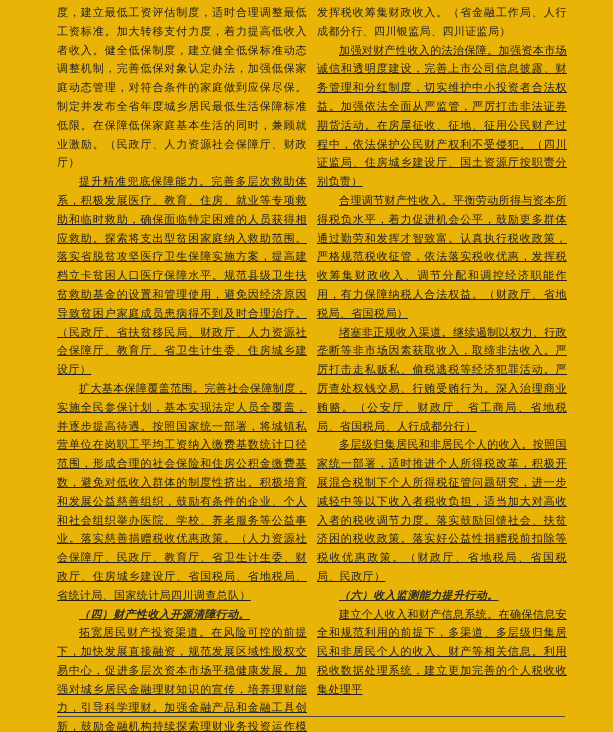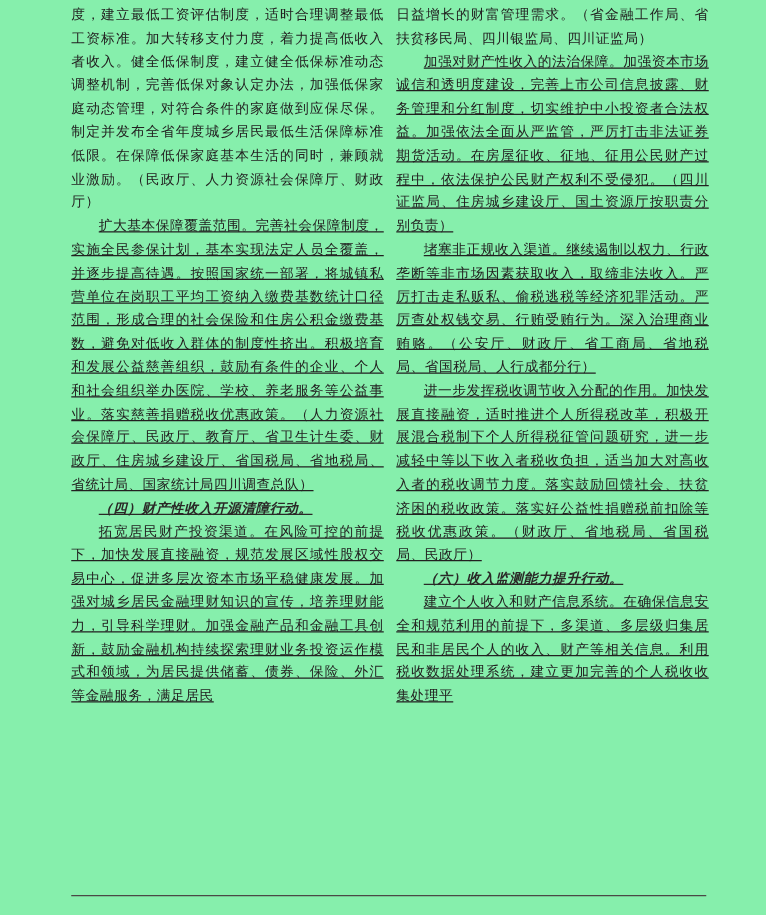--- a/index.html
+++ b/index.html
@@ -4,21 +4,21 @@
 <style>
   html, body {
     margin: 0;
     padding: 0;
     background: #ffffff;
   }
   .page {
     position: relative;
     width: 613px;
     height: 732px;
-    background: #86efac;
+    background: #eab308;
     overflow: hidden;
     box-sizing: border-box;
     font-family: "Liberation Serif", "DejaVu Serif", serif;
     color: #222120;
   }
   .columns {
     position: absolute;
     top: 3px;
     left: 57px;
     width: 510px;
@@ -58,30 +58,32 @@
   }
 </style>
 </head>
 <body>
 
 <div class="page">
   <div class="columns">
 
     <div class="col">
       <p>度，建立最低工资评估制度，适时合理调整最低工资标准。加大转移支付力度，着力提高低收入者收入。健全低保制度，建立健全低保标准动态调整机制，完善低保对象认定办法，加强低保家庭动态管理，对符合条件的家庭做到应保尽保。制定并发布全省年度城乡居民最低生活保障标准低限。在保障低保家庭基本生活的同时，兼顾就业激励。（民政厅、人力资源社会保障厅、财政厅）</p>
+      <p class="indent">提升精准兜底保障能力。完善多层次救助体系，积极发展医疗、教育、住房、就业等专项救助和临时救助，确保面临特定困难的人员获得相应救助。探索将支出型贫困家庭纳入救助范围。落实省脱贫攻坚医疗卫生保障实施方案，提高建档立卡贫困人口医疗保障水平。规范县级卫生扶贫救助基金的设置和管理使用，避免因经济原因导致贫困户家庭成员患病得不到及时合理治疗。（民政厅、省扶贫移民局、财政厅、人力资源社会保障厅、教育厅、省卫生计生委、住房城乡建设厅）</p>
       <p class="indent">扩大基本保障覆盖范围。完善社会保障制度，实施全民参保计划，基本实现法定人员全覆盖，并逐步提高待遇。按照国家统一部署，将城镇私营单位在岗职工平均工资纳入缴费基数统计口径范围，形成合理的社会保险和住房公积金缴费基数，避免对低收入群体的制度性挤出。积极培育和发展公益慈善组织，鼓励有条件的企业、个人和社会组织举办医院、学校、养老服务等公益事业。落实慈善捐赠税收优惠政策。（人力资源社会保障厅、民政厅、教育厅、省卫生计生委、财政厅、住房城乡建设厅、省国税局、省地税局、省统计局、国家统计局四川调查总队）</p>
       <p class="indent heading">（四）财产性收入开源清障行动。</p>
       <p class="indent">拓宽居民财产投资渠道。在风险可控的前提下，加快发展直接融资，规范发展区域性股权交易中心，促进多层次资本市场平稳健康发展。加强对城乡居民金融理财知识的宣传，培养理财能力，引导科学理财。加强金融产品和金融工具创新，鼓励金融机构持续探索理财业务投资运作模式和领域，为居民提供储蓄、债券、保险、外汇等金融服务，满足居民</p>
     </div>
 
     <div class="col">
-      <p>日益增长的财富管理需求。（省金融工作局、省扶贫移民局、四川银监局、四川证监局）</p>
+      <p>发挥税收筹集财政收入。（省金融工作局、人行成都分行、四川银监局、四川证监局）</p>
       <p class="indent">加强对财产性收入的法治保障。加强资本市场诚信和透明度建设，完善上市公司信息披露、财务管理和分红制度，切实维护中小投资者合法权益。加强依法全面从严监管，严厉打击非法证券期货活动。在房屋征收、征地、征用公民财产过程中，依法保护公民财产权利不受侵犯。（四川证监局、住房城乡建设厅、国土资源厅按职责分别负责）</p>
+      <p class="indent">合理调节财产性收入。平衡劳动所得与资本所得税负水平，着力促进机会公平，鼓励更多群体通过勤劳和发挥才智致富。认真执行税收政策，严格规范税收征管，依法落实税收优惠，发挥税收筹集财政收入、调节分配和调控经济职能作用，有力保障纳税人合法权益。（财政厅、省地税局、省国税局）</p>
       <p class="indent">堵塞非正规收入渠道。继续遏制以权力、行政垄断等非市场因素获取收入，取缔非法收入。严厉打击走私贩私、偷税逃税等经济犯罪活动。严厉查处权钱交易、行贿受贿行为。深入治理商业贿赂。（公安厅、财政厅、省工商局、省地税局、省国税局、人行成都分行）</p>
-      <p class="indent">进一步发挥税收调节收入分配的作用。加快发展直接融资，适时推进个人所得税改革，积极开展混合税制下个人所得税征管问题研究，进一步减轻中等以下收入者税收负担，适当加大对高收入者的税收调节力度。落实鼓励回馈社会、扶贫济困的税收政策。落实好公益性捐赠税前扣除等税收优惠政策。（财政厅、省地税局、省国税局、民政厅）</p>
+      <p class="indent">多层级归集居民和非居民个人的收入。按照国家统一部署，适时推进个人所得税改革，积极开展混合税制下个人所得税征管问题研究，进一步减轻中等以下收入者税收负担，适当加大对高收入者的税收调节力度。落实鼓励回馈社会、扶贫济困的税收政策。落实好公益性捐赠税前扣除等税收优惠政策。（财政厅、省地税局、省国税局、民政厅）</p>
       <p class="indent heading">（六）收入监测能力提升行动。</p>
       <p class="indent">建立个人收入和财产信息系统。在确保信息安全和规范利用的前提下，多渠道、多层级归集居民和非居民个人的收入、财产等相关信息。利用税收数据处理系统，建立更加完善的个人税收收集处理平</p>
     </div>
 
   </div>
 
   <div class="footnote-rule"></div>
 </div>
 
 </body></html>

